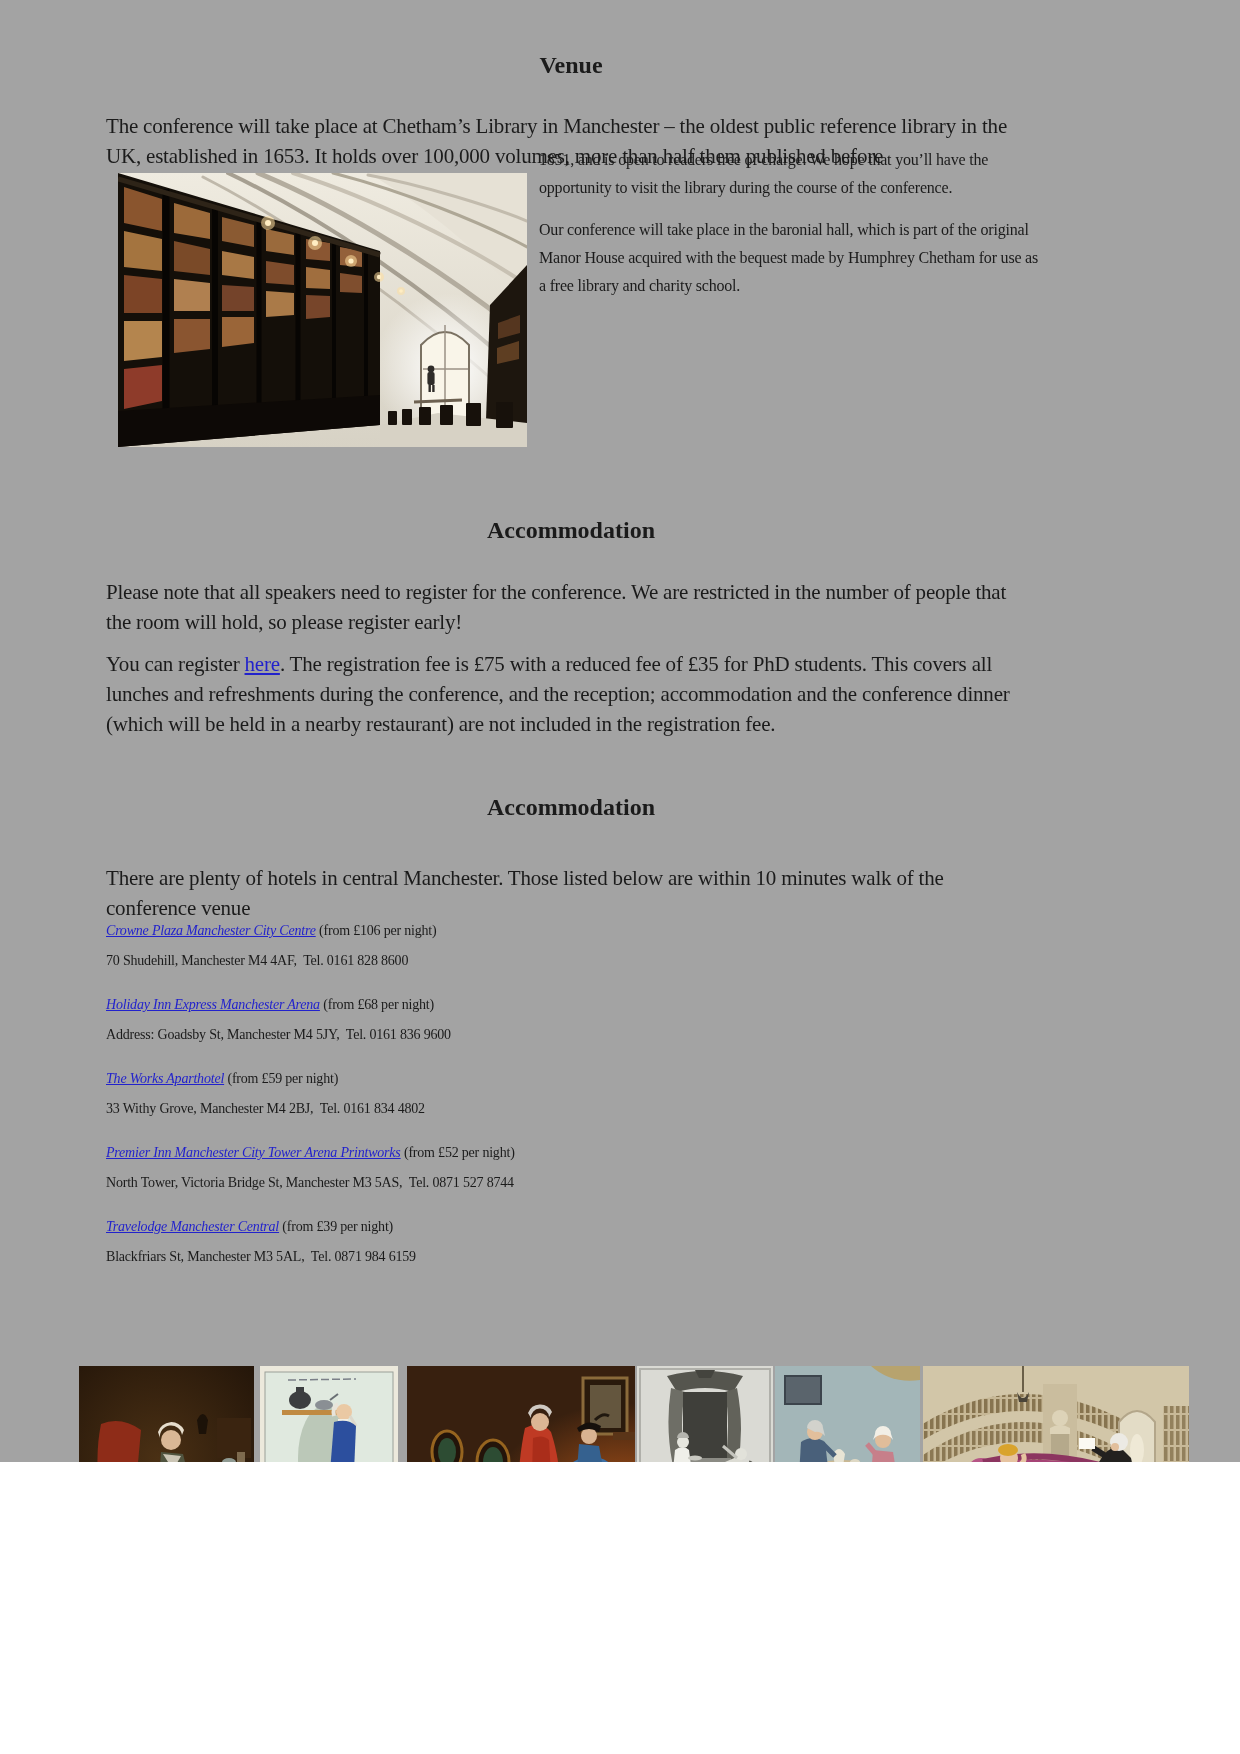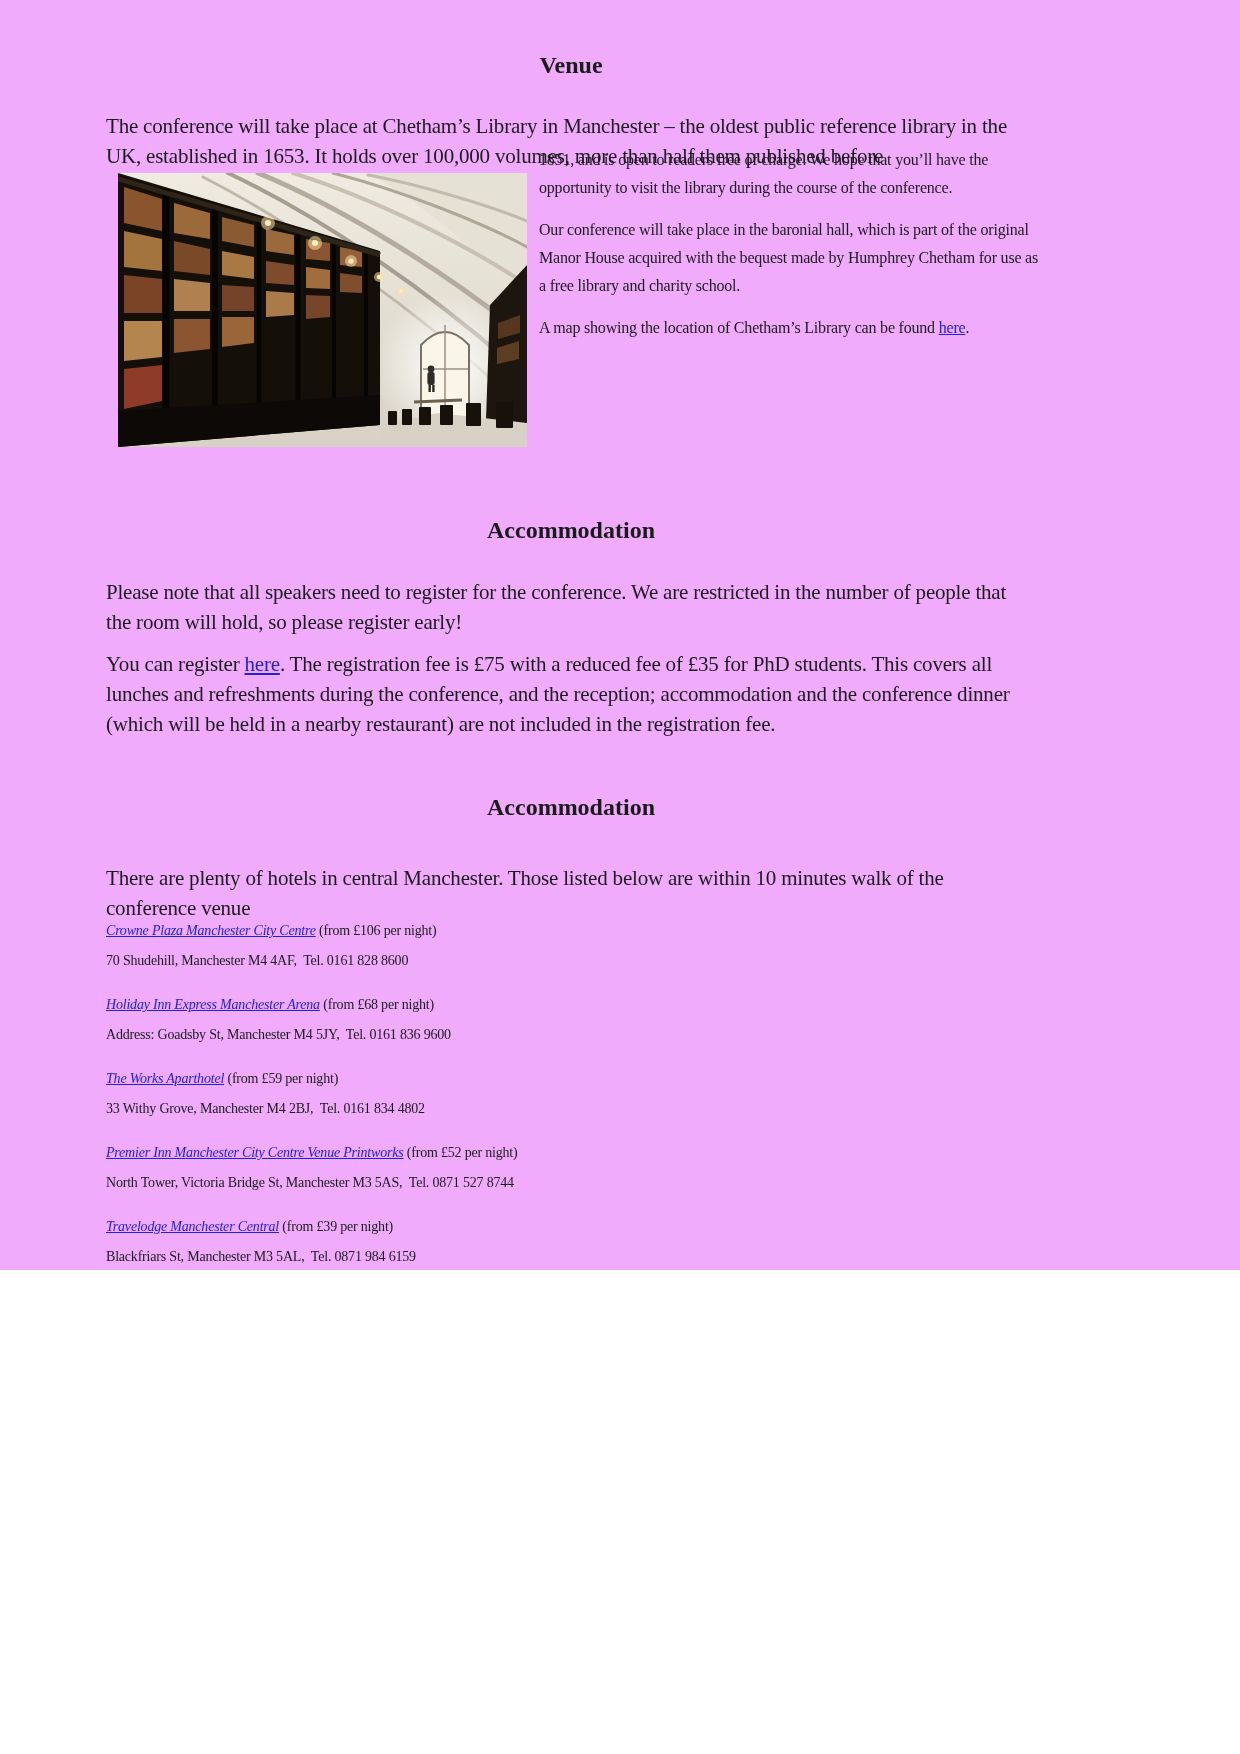--- a/index.html
+++ b/index.html
@@ -1,19 +1,19 @@
 <!DOCTYPE html>
 <html><head>
 <meta charset="utf-8">
 <style>
   html,body{margin:0;padding:0;background:#ffffff;}
   .page{
     position:relative;
-    width:1240px;height:1270px;
-    background:#f0abfc;
+    width:1240px;height:1462px;
+    background:#a3a3a3;
     font-family:"Liberation Serif","DejaVu Serif",serif;
     color:#1b1b1b;
     overflow:hidden;
   }
   .heading{
     position:absolute;left:106px;width:930px;
     text-align:center;font-weight:bold;font-size:24px;
   }
   #h-venue{top:52px}
   #h-registration{top:517px}
@@ -145,42 +145,41 @@
           <circle cx="261" cy="104" r="2.2" fill="#ffedc2"></circle>
         <circle cx="283" cy="118" r="4" fill="#ffdf9e" opacity="0.5"></circle>
           <circle cx="283" cy="118" r="1.8" fill="#ffedc2"></circle>
       </g>
     </svg>
   </div>
 
   <div id="venue-side">
     <p><span class="pre">1851, and is open to readers free of charge. We hope that you’ll have the opportunity to visit the library during the course of the conference.</span></p>
     <p><span class="pre">Our conference will take place in the baronial hall, which is part of the original Manor House acquired with the bequest made by Humphrey Chetham for use as a free library and charity school.</span></p>
-    <p><span class="pre">A map showing the location of Chetham’s Library can be found </span><a class="link">here</a><span class="pre">.</span></p>
   </div>
 
   <div class="heading" id="h-registration">Accommodation</div>
 
   <p class="para" id="p-reg1"><span class="pre">Please note that all speakers need to register for the conference. We are restricted in the number of people that the room will hold, so please register early!</span></p>
 
   <p class="para" id="p-reg2"><span class="pre">You can register </span><a class="link">here</a><span class="pre">. The registration fee is £75 with a reduced fee of £35 for PhD students. This covers all lunches and refreshments during the conference, and the reception; accommodation and the conference dinner (which will be held in a nearby restaurant) are not included in the registration fee.</span></p>
 
   <div class="heading" id="h-accommodation">Accommodation</div>
 
   <p class="para" id="p-accom-intro"><span class="pre">There are plenty of hotels in central Manchester. Those listed below are within 10 minutes walk of the conference venue</span></p>
 
   <div id="hotels">
     <p class="hotel"><a class="hotel-link">Crowne Plaza Manchester City Centre</a><span class="pre"> (from £106 per night)</span><br><span class="pre">70 Shudehill, Manchester M4 4AF,  Tel. 0161 828 8600</span></p>
 
 
     <p class="hotel"><a class="hotel-link">Holiday Inn Express Manchester Arena</a><span class="pre"> (from £68 per night)</span><br><span class="pre">Address: Goadsby St, Manchester M4 5JY,  Tel. 0161 836 9600</span></p>
 
     <p class="hotel"><a class="hotel-link">The Works Aparthotel</a><span class="pre"> (from £59 per night)</span><br><span class="pre">33 Withy Grove, Manchester M4 2BJ,  Tel. 0161 834 4802</span></p>
 
-    <p class="hotel"><a class="hotel-link">Premier Inn Manchester City Centre Venue Printworks</a><span class="pre"> (from £52 per night)</span><br><span class="pre">North Tower, Victoria Bridge St, Manchester M3 5AS,  Tel. 0871 527 8744</span></p>
+    <p class="hotel"><a class="hotel-link">Premier Inn Manchester City Tower Arena Printworks</a><span class="pre"> (from £52 per night)</span><br><span class="pre">North Tower, Victoria Bridge St, Manchester M3 5AS,  Tel. 0871 527 8744</span></p>
 
     <p class="hotel"><a class="hotel-link">Travelodge Manchester Central</a><span class="pre"> (from £39 per night)</span><br><span class="pre">Blackfriars St, Manchester M3 5AL,  Tel. 0871 984 6159</span></p>
   </div>
 
   <div id="gallery">
 
     <svg class="gal" width="175" height="185" viewBox="0 0 175 185" aria-label="painting-seated-woman-in-red-chair">
       <defs>
         <radialGradient id="g1bg" cx="0.45" cy="0.5" r="0.9">
           <stop offset="0" stop-color="#4a3014"></stop>

